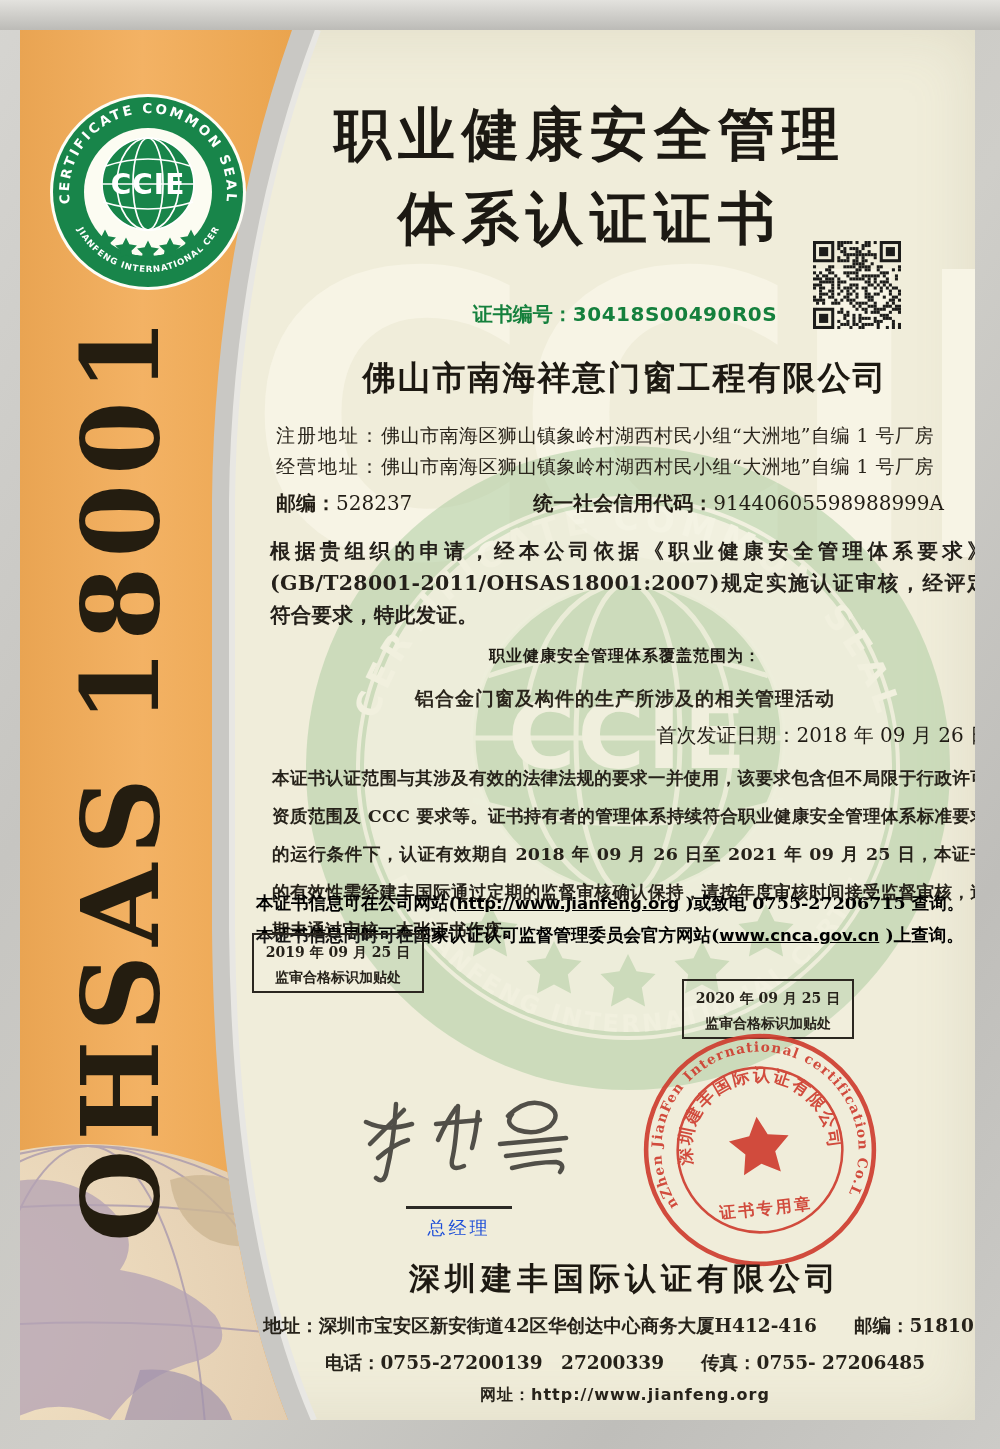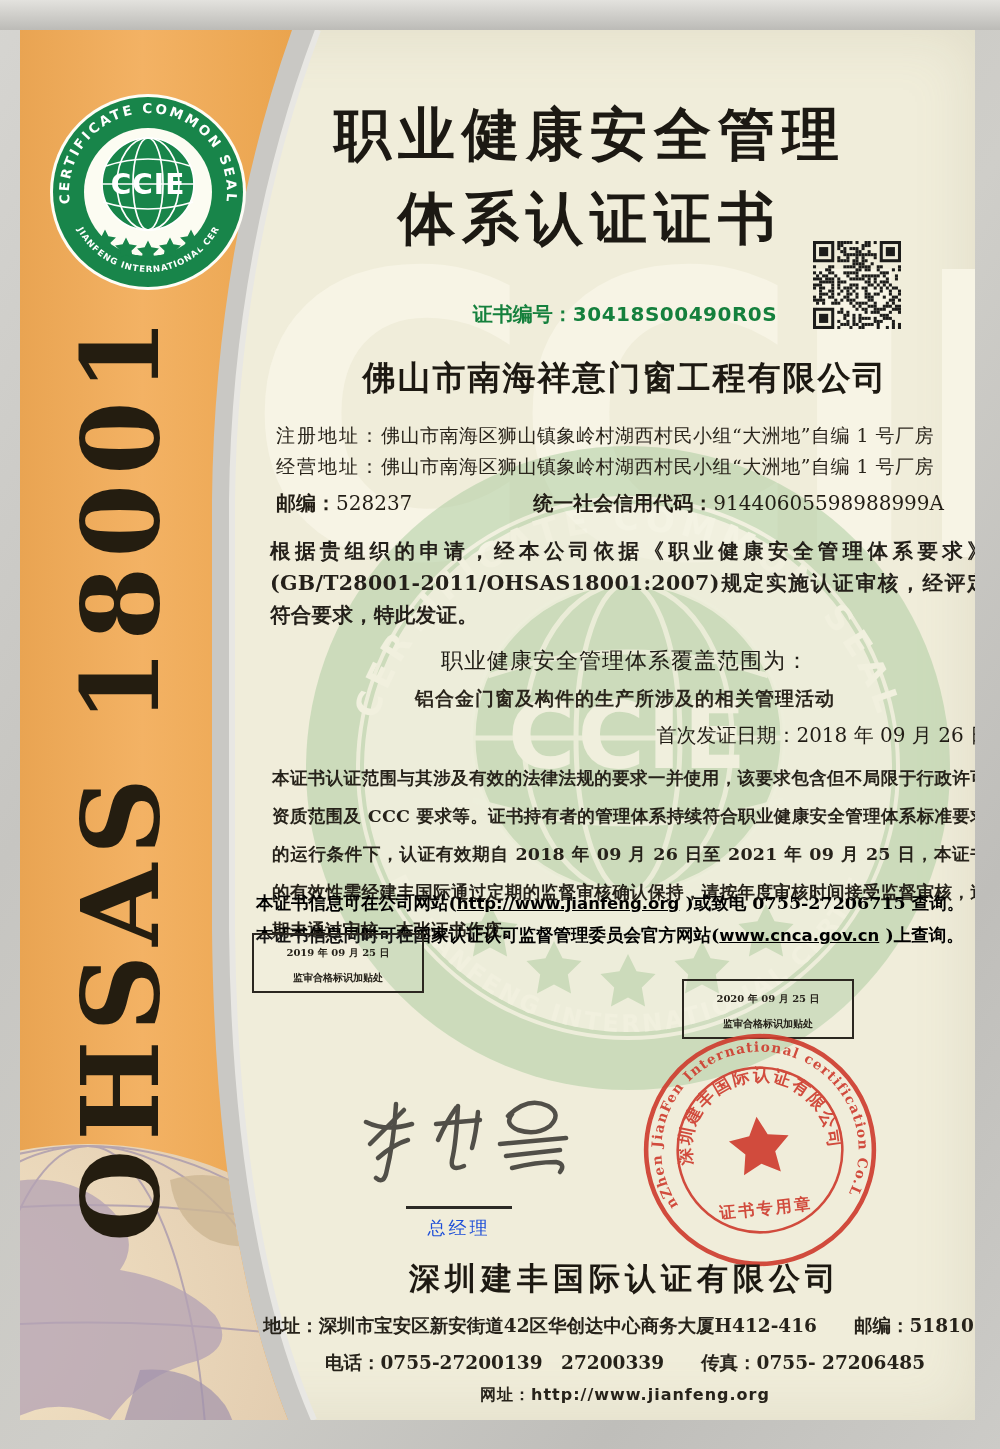--- a/index.html
+++ b/index.html
@@ -39,29 +39,29 @@
   .certno{left:240px;width:730px;top:271px;text-align:center;font-size:20px;font-weight:700;color:#15803d;}
   .certno .num{font-family:"DejaVu Sans","Liberation Sans",sans-serif;letter-spacing:.5px;}
   .company{left:240px;width:730px;top:326px;text-align:center;font-size:33px;font-weight:700;color:#1d1912;letter-spacing:2px;}
   .addr{left:256px;width:714px;font-size:19px;color:#2a251c;letter-spacing:.5px;}
   .addr .lbl{letter-spacing:2px;font-family:Liberation Mono, monospace;}
   .row-postal{left:256px;width:690px;top:460px;display:flex;font-size:20px;color:#221d15;}
   .row-postal .credit{margin-left:auto;margin-right:22px;}
   .row-postal b{font-weight:700;}
   .para{left:250px;width:718px;top:505px;font-size:20.5px;font-weight:700;
     line-height:32px;color:#24201a;text-align:justify;letter-spacing:.3px;}
-  .scopehead{left:240px;width:730px;top:616px;text-align:center;font-size:22px;font-weight:400;color:#1f1b14;letter-spacing:1px;}
+  .scopehead{left:240px;width:730px;top:616px;text-align:center;font-size:16px;font-weight:700;color:#1f1b14;letter-spacing:1px;}
   .scope{left:240px;width:730px;top:656px;text-align:center;font-size:19px;color:#2a251c;letter-spacing:1px;font-weight:bold;}
   .firstissue{left:240px;width:730px;top:692px;text-align:right;font-size:20px;font-weight:400;color:#201c15;}
   .fineprint{left:252px;width:716px;top:729px;font-size:17.5px;line-height:38px;
     font-weight:700;color:#26221a;text-align:justify;letter-spacing:.2px;}
   .infoline{left:236px;width:716px;font-size:17.5px;font-weight:700;color:#000000;}
   .infoline .url{text-decoration:underline;font-family:"DejaVu Sans","Liberation Sans",sans-serif;font-size:16.5px;}
   .sbox{width:148px;height:46px;border:2px solid #2b2720;padding:5px 10px;
-    text-align:center;font-size:10px;font-weight:700;color:#26221a;line-height:25px;background:rgba(255,255,255,.08);}
+    text-align:center;font-size:14px;font-weight:700;color:#26221a;line-height:25px;background:rgba(255,255,255,.08);}
   .redseal{position:absolute;left:618px;top:998px;width:244px;height:244px;opacity:.92;transform:rotate(-6deg);}
   .sig{position:absolute;left:332px;top:1052px;width:240px;height:120px;}
   .sigline{position:absolute;left:386px;top:1176px;width:106px;height:3px;background:#2c2a25;}
   .sigtitle{position:absolute;left:386px;top:1186px;width:106px;text-align:center;font-size:18px;color:#1d4ed8;letter-spacing:3px;}
   .issuer-name{left:240px;width:730px;top:1228px;text-align:center;font-size:31px;font-weight:700;color:#1d1912;letter-spacing:5px;}
   .issuer-line{left:240px;width:730px;text-align:center;font-weight:700;color:#26221a;}
   .i-addr{top:1283px;font-size:18.5px;}
   .i-phone{top:1320px;font-size:18.5px;}
   .i-web{top:1355px;font-size:16px;font-family:"DejaVu Sans","Liberation Sans",sans-serif;letter-spacing:1px;}
 </style>

